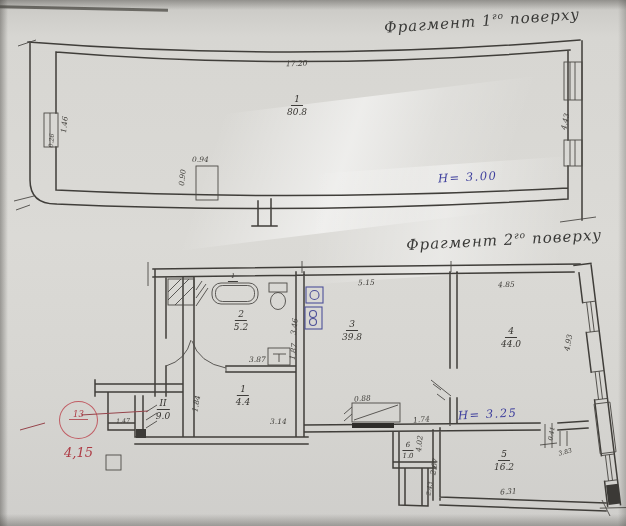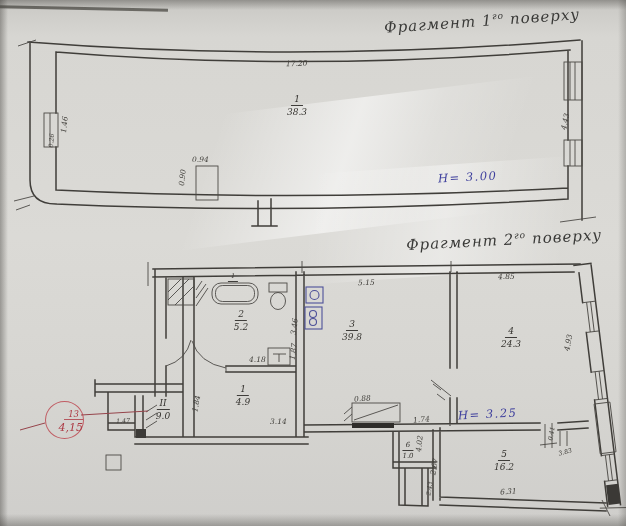--- a/index.html
+++ b/index.html
@@ -23,24 +23,24 @@
   .title{position:absolute;font-style:italic;font-size:15px;color:#3a3a38;white-space:nowrap;letter-spacing:1px;}
   .title sup{font-size:9px;}
   .dim{position:absolute;font-style:italic;font-size:7.5px;color:#42403c;white-space:nowrap;transform-origin:center;}
   .dim.sm{font-size:6.3px;}
   .ink{position:absolute;font-style:italic;font-size:11.5px;letter-spacing:1.5px;color:#3e3f9d;white-space:nowrap;}
   .room-label{position:absolute;text-align:center;font-style:italic;font-size:9px;color:#35332f;transform:translateX(-50%);line-height:1.15;}
   .room-label.sm{font-size:7px;}
   .rl-num{display:inline-block;border-bottom:1px solid #3f3d3a;padding:0 3px 1px;}
   .rl-area{display:block;padding-top:1px;}
   .fixture-tag{position:absolute;font-style:italic;font-size:6.5px;color:#35332f;transform:translateX(-50%);}
-  .stamp{position:absolute;left:45px;top:401px;width:37px;height:36px;border:1.6px solid rgba(187,62,72,.8);
-    border-radius:50%;text-align:right;color:#ad3a44;font-style:italic;}
+  .stamp{position:absolute;left:59px;top:401px;width:37px;height:36px;border:1.6px solid rgba(187,62,72,.8);
+    border-radius:50%;text-align:center;color:#ad3a44;font-style:italic;}
   .stamp .s-top{display:inline-block;font-size:8.5px;margin-top:4px;padding:0 4px 0;border-bottom:1px solid rgba(173,58,68,.8);}
-  .stamp .s-bot{display:block;font-size:11px;}
+  .stamp .s-bot{display:block;font-size:13px;margin-top:24px;}
 
   svg .w{stroke:#403e3a;stroke-width:1.5;fill:none;stroke-linecap:square;}
   svg .t{stroke:#4c4a46;stroke-width:0.9;fill:none;}
   svg .b{stroke:#4d5199;stroke-width:1.1;fill:none;}
 </style>
 </head>
 <body>
 
 <div id="photo">
 
@@ -158,67 +158,67 @@
     <span>поверху</span>
   </div>
   <div class="title" style="left:406px;top:231px;transform:rotate(-3deg);">
     <span>Фрагмент</span>
     <span>2</span><sup>го</sup>
     <span>поверху</span>
   </div>
 
   <div class="room-label" style="left:297px;top:94px;">
     <span class="rl-num">1</span>
-    <span class="rl-area">38.3</span>
+    <span class="rl-area">80.8</span>
   </div>
   <div class="ink" style="left:438px;top:170px;transform:rotate(-3deg);">Н= 3.00</div>
   <div class="dim" style="left:286px;top:59px;transform:rotate(-2deg);">17.20</div>
   <div class="dim" style="left:56px;top:120px;transform:rotate(-85deg);">1.46</div>
   <div class="dim sm" style="left:44px;top:137px;transform:rotate(-85deg);">0.26</div>
   <div class="dim" style="left:192px;top:155px;">0.94</div>
   <div class="dim" style="left:174px;top:173px;transform:rotate(-85deg);">0.90</div>
   <div class="dim" style="left:557px;top:117px;transform:rotate(-78deg);">4.43</div>
 
   <div class="room-label" style="left:241px;top:309px;">
     <span class="rl-num">2</span>
     <span class="rl-area">5.2</span>
   </div>
   <div class="room-label" style="left:352px;top:319px;">
     <span class="rl-num">3</span>
     <span class="rl-area">39.8</span>
   </div>
   <div class="room-label" style="left:511px;top:326px;">
     <span class="rl-num">4</span>
-    <span class="rl-area">24.3</span>
+    <span class="rl-area">44.0</span>
   </div>
   <div class="room-label" style="left:243px;top:384px;">
     <span class="rl-num">1</span>
-    <span class="rl-area">4.9</span>
+    <span class="rl-area">4.4</span>
   </div>
   <div class="room-label" style="left:163px;top:398px;">
     <span class="rl-num">II</span>
     <span class="rl-area">9.0</span>
   </div>
   <div class="room-label sm" style="left:408px;top:441px;">
     <span class="rl-num">6</span>
     <span class="rl-area">1.0</span>
   </div>
   <div class="room-label" style="left:504px;top:449px;">
     <span class="rl-num">5</span>
     <span class="rl-area">16.2</span>
   </div>
   <div class="fixture-tag" style="left:233px;top:272px;">
     <span class="rl-num">1</span>
   </div>
 
   <div class="dim" style="left:358px;top:278px;transform:rotate(-1deg);">5.15</div>
-  <div class="dim" style="left:498px;top:272px;transform:rotate(-1deg);text-align:right;">4.85</div>
+  <div class="dim" style="left:498px;top:280px;transform:rotate(-1deg);text-align:right;">4.85</div>
   <div class="dim" style="left:286px;top:322px;transform:rotate(-83deg);">3.46</div>
   <div class="dim" style="left:285px;top:347px;transform:rotate(-83deg);">1.87</div>
-  <div class="dim" style="left:249px;top:355px;">4.18</div>
+  <div class="dim" style="left:249px;top:355px;">3.87</div>
   <div class="dim" style="left:232px;top:417px;margin-left:38px;">3.14</div>
   <div class="dim" style="left:188px;top:399px;transform:rotate(-80deg);">1.84</div>
   <div class="dim" style="left:354px;top:394px;transform:rotate(-5deg);">0.88</div>
   <div class="dim" style="left:413px;top:415px;transform:rotate(-5deg);">1.74</div>
   <div class="dim" style="left:560px;top:338px;transform:rotate(-80deg);">4.93</div>
   <div class="dim" style="left:500px;top:487px;transform:rotate(-3deg);">6.31</div>
   <div class="dim" style="left:426px;top:462px;transform:rotate(-80deg);">2.67</div>
   <div class="dim" style="left:411px;top:439px;transform:rotate(-85deg);">4.02</div>
   <div class="dim sm" style="left:544px;top:430px;transform:rotate(-80deg);">0.41</div>
   <div class="dim sm" style="left:558px;top:448px;transform:rotate(-15deg);">3.83</div>

